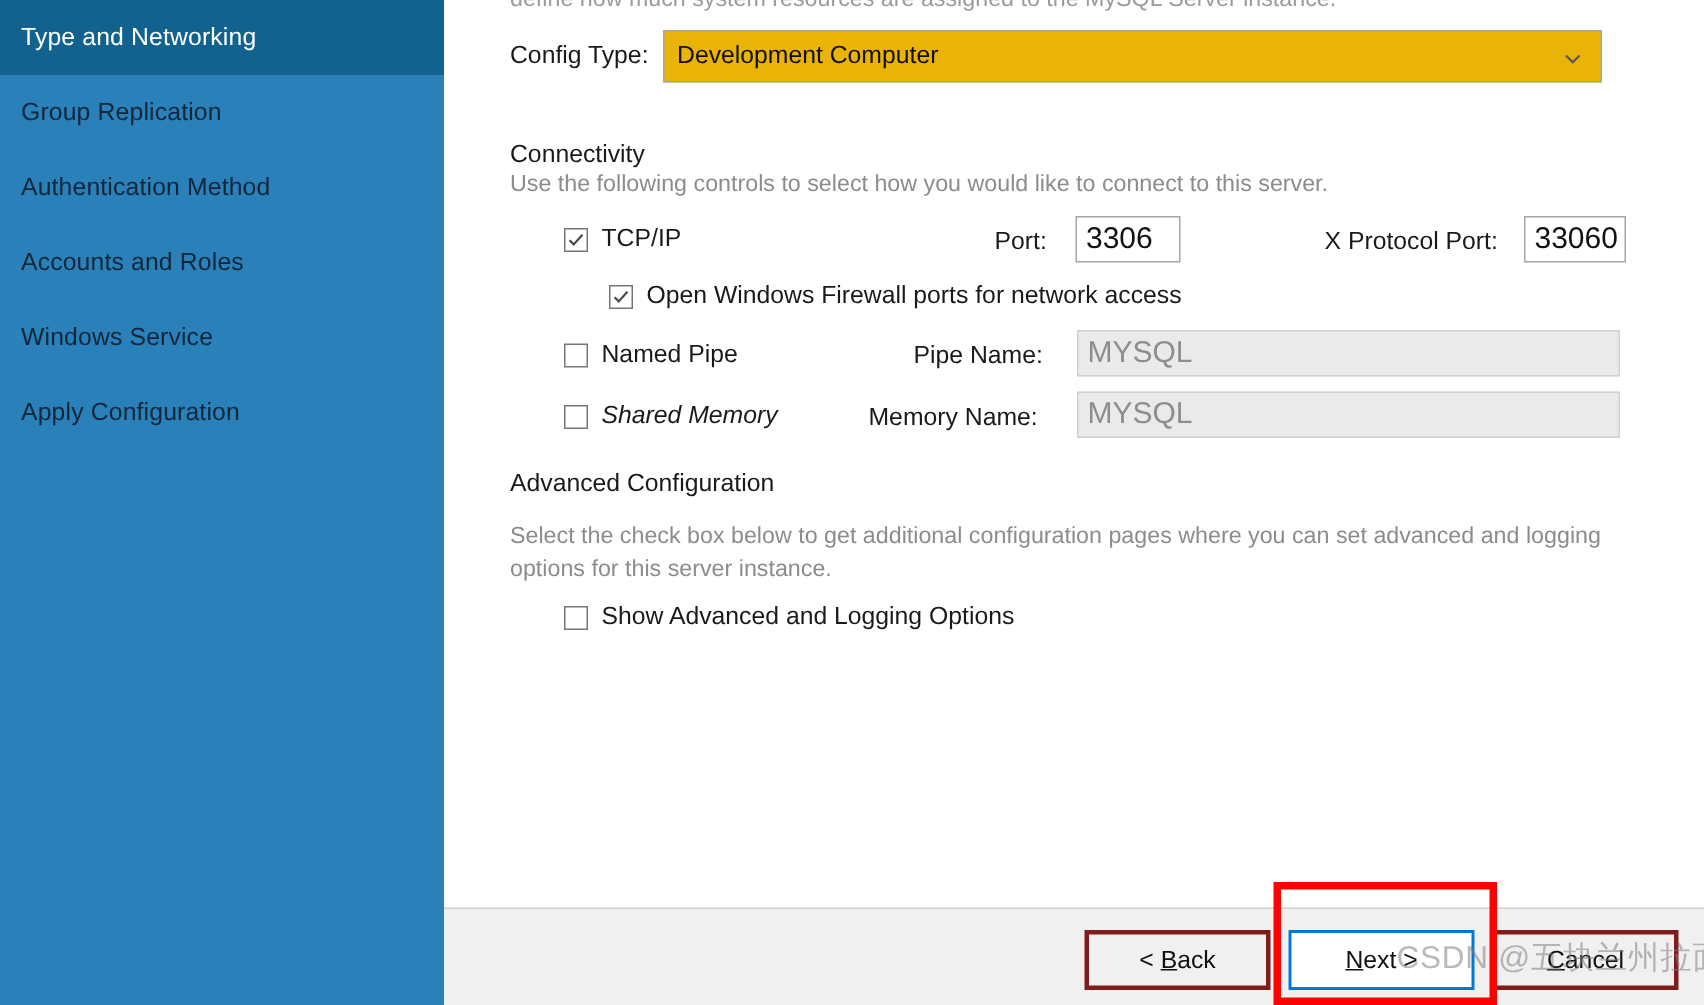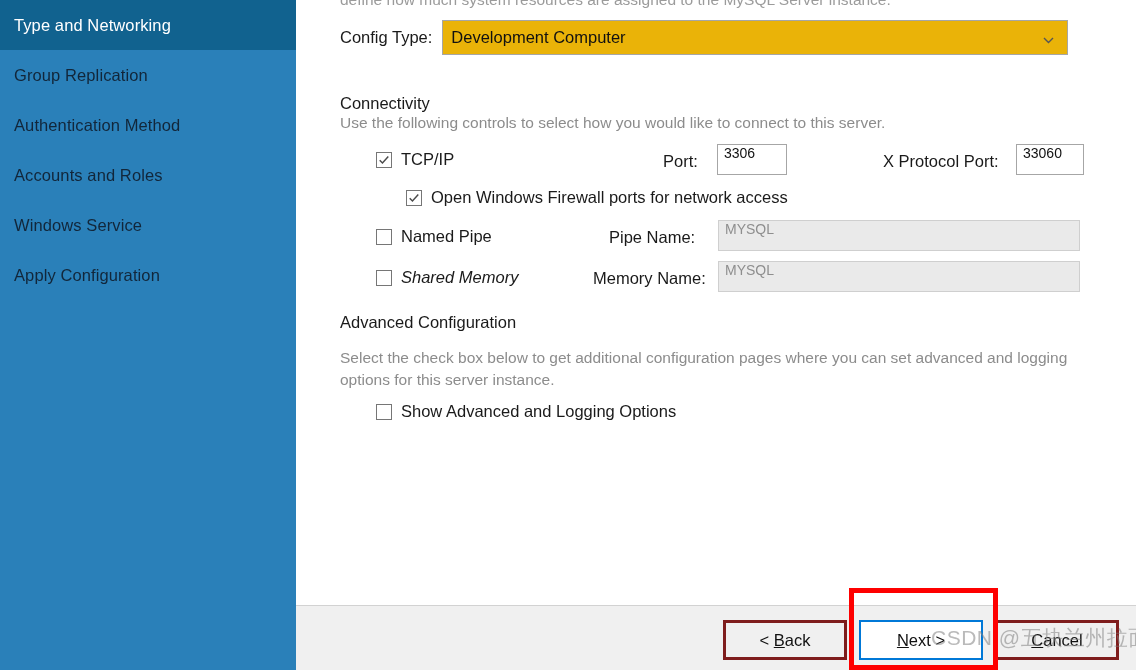--- a/index.html
+++ b/index.html
@@ -126,22 +126,23 @@
     font-size: 16.5px;
     color: #1a1a1a;
     white-space: nowrap;
   }
   .txt {
     position: absolute;
     height: 31px;
     border: 1px solid #a6a6a6;
     background: #ffffff;
     display: flex;
+    align-items: center;
     padding-left: 6px;
-    font-size: 14px;
+    font-size: 20px;
     color: #111111;
   }
   .txt.disabled {
     background: #eaeaea;
     border-color: #cfcfcf;
     color: #8e8e8e;
   }
 
   
   #footer {
@@ -269,21 +270,21 @@
     </div>
     <div class="fld-label" style="left:313px; top:228px;">Pipe Name:</div>
     <div class="txt disabled" style="left:422px; top:220px; width:362px;">
       <span>MYSQL</span>
     </div>
 
     <div class="ck-row" style="left:80px; top:268px;font-style:italic;">
       <span class="cbox"></span>
       <span class="ck-label">Shared Memory</span>
     </div>
-    <div class="fld-label" style="left:283px; top:269px;margin-left:14px;">Memory Name:</div>
+    <div class="fld-label" style="left:283px; top:269px;">Memory Name:</div>
     <div class="txt disabled" style="left:422px; top:261px; width:362px;">
       <span>MYSQL</span>
     </div>
 
     <div class="section-head" style="top:313px;">Advanced Configuration</div>
     <div class="section-desc" style="top:347px; width:745px;">Select the check box below to get additional configuration pages where you can set advanced and logging options for this server instance.</div>
 
     <div class="ck-row" style="left:80px; top:402px;">
       <span class="cbox"></span>
       <span class="ck-label">Show Advanced and Logging Options</span>

